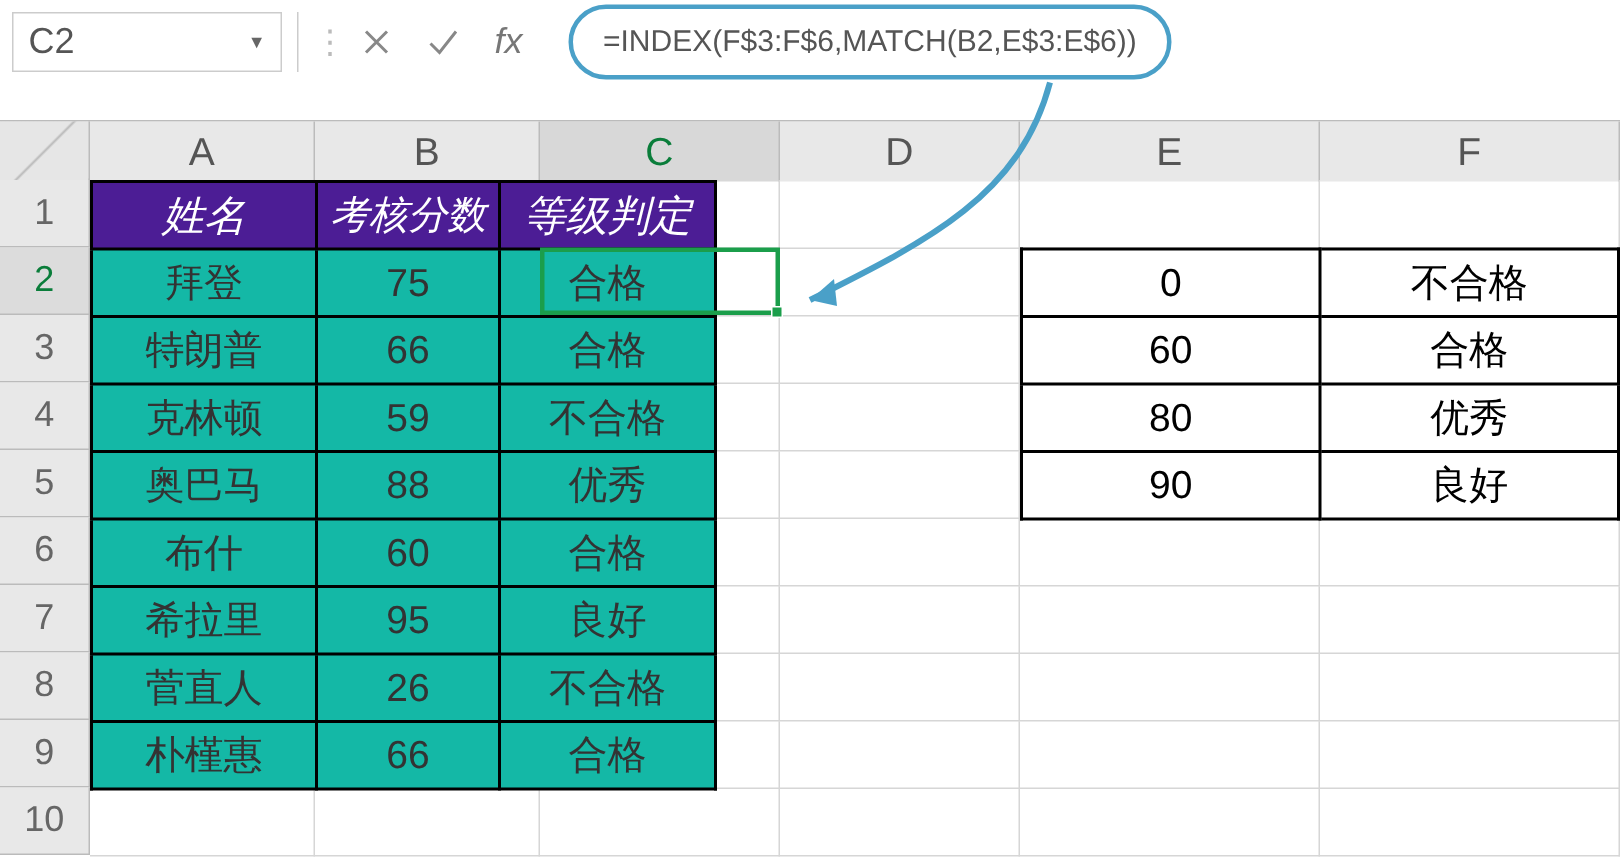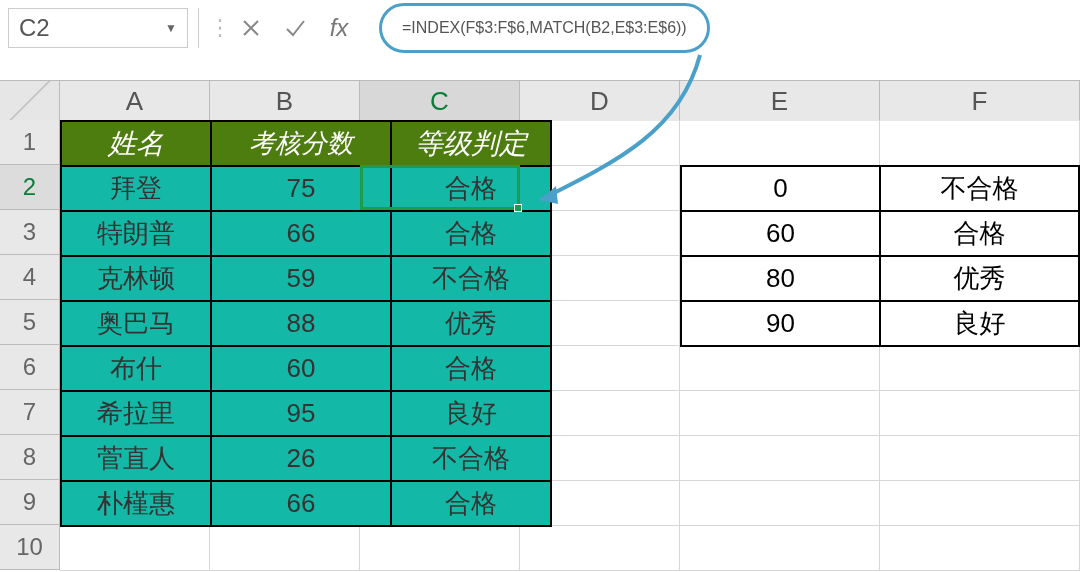--- a/index.html
+++ b/index.html
@@ -41,21 +41,21 @@
   .fb-btn.fx { font-family: "Segoe UI", Arial; font-style: italic; font-size: 24px; color: #777; }
   .fb-dots { width: 20px; text-align:center; color:#bbb; font-size:22px; letter-spacing:1px; }
 
   .formula-callout {
     margin-left: 18px;
     height: 50px;
     border: 3px solid #4AA0C8;
     border-radius: 26px;
     padding: 0 20px;
     display: flex; align-items: center;
-    font-size: 16px;
+    font-size: 20px;
     color: #555;
     font-family: Arial, sans-serif;
     background: #fff;
     position: relative;
     z-index: 5;
   }
 
   
   .colhead-row {
     position: absolute; top: 80px; left: 0; width: 1080px; height: 40px;
@@ -116,29 +116,29 @@
     border: 2px solid #000;
     height: 45px;
     text-align: center;
     font-size: 26px;
     color: #333;
     padding: 0;
     background: #14b8a6;
     font-weight: normal;
   }
   .main-table th {
-    background: #4d7c0f;
+    background: #4c1d95;
     color: #fff;
     font-family: "KaiTi","STKaiti",serif;
     font-style: italic;
     font-size: 28px;
   }
   .main-table .cA { width: 150px; }
-  .main-table .cB { width: 180px; font-family: Arial, sans-serif; font-size: 26px; }
-  .main-table .cC { width: 160px; }
+  .main-table .cB { width: 122px; font-family: Arial, sans-serif; font-size: 26px; }
+  .main-table .cC { width: 144px; }
   .main-table td.cA, .main-table td.cC { font-family: "KaiTi","STKaiti",serif; }
 
   
   .active-cell {
     position: absolute;
     top: 45px; 
     left: 300px; 
     width: 160px; height: 45px;
     border: 3px solid #1b9e4b;
     pointer-events: none;

